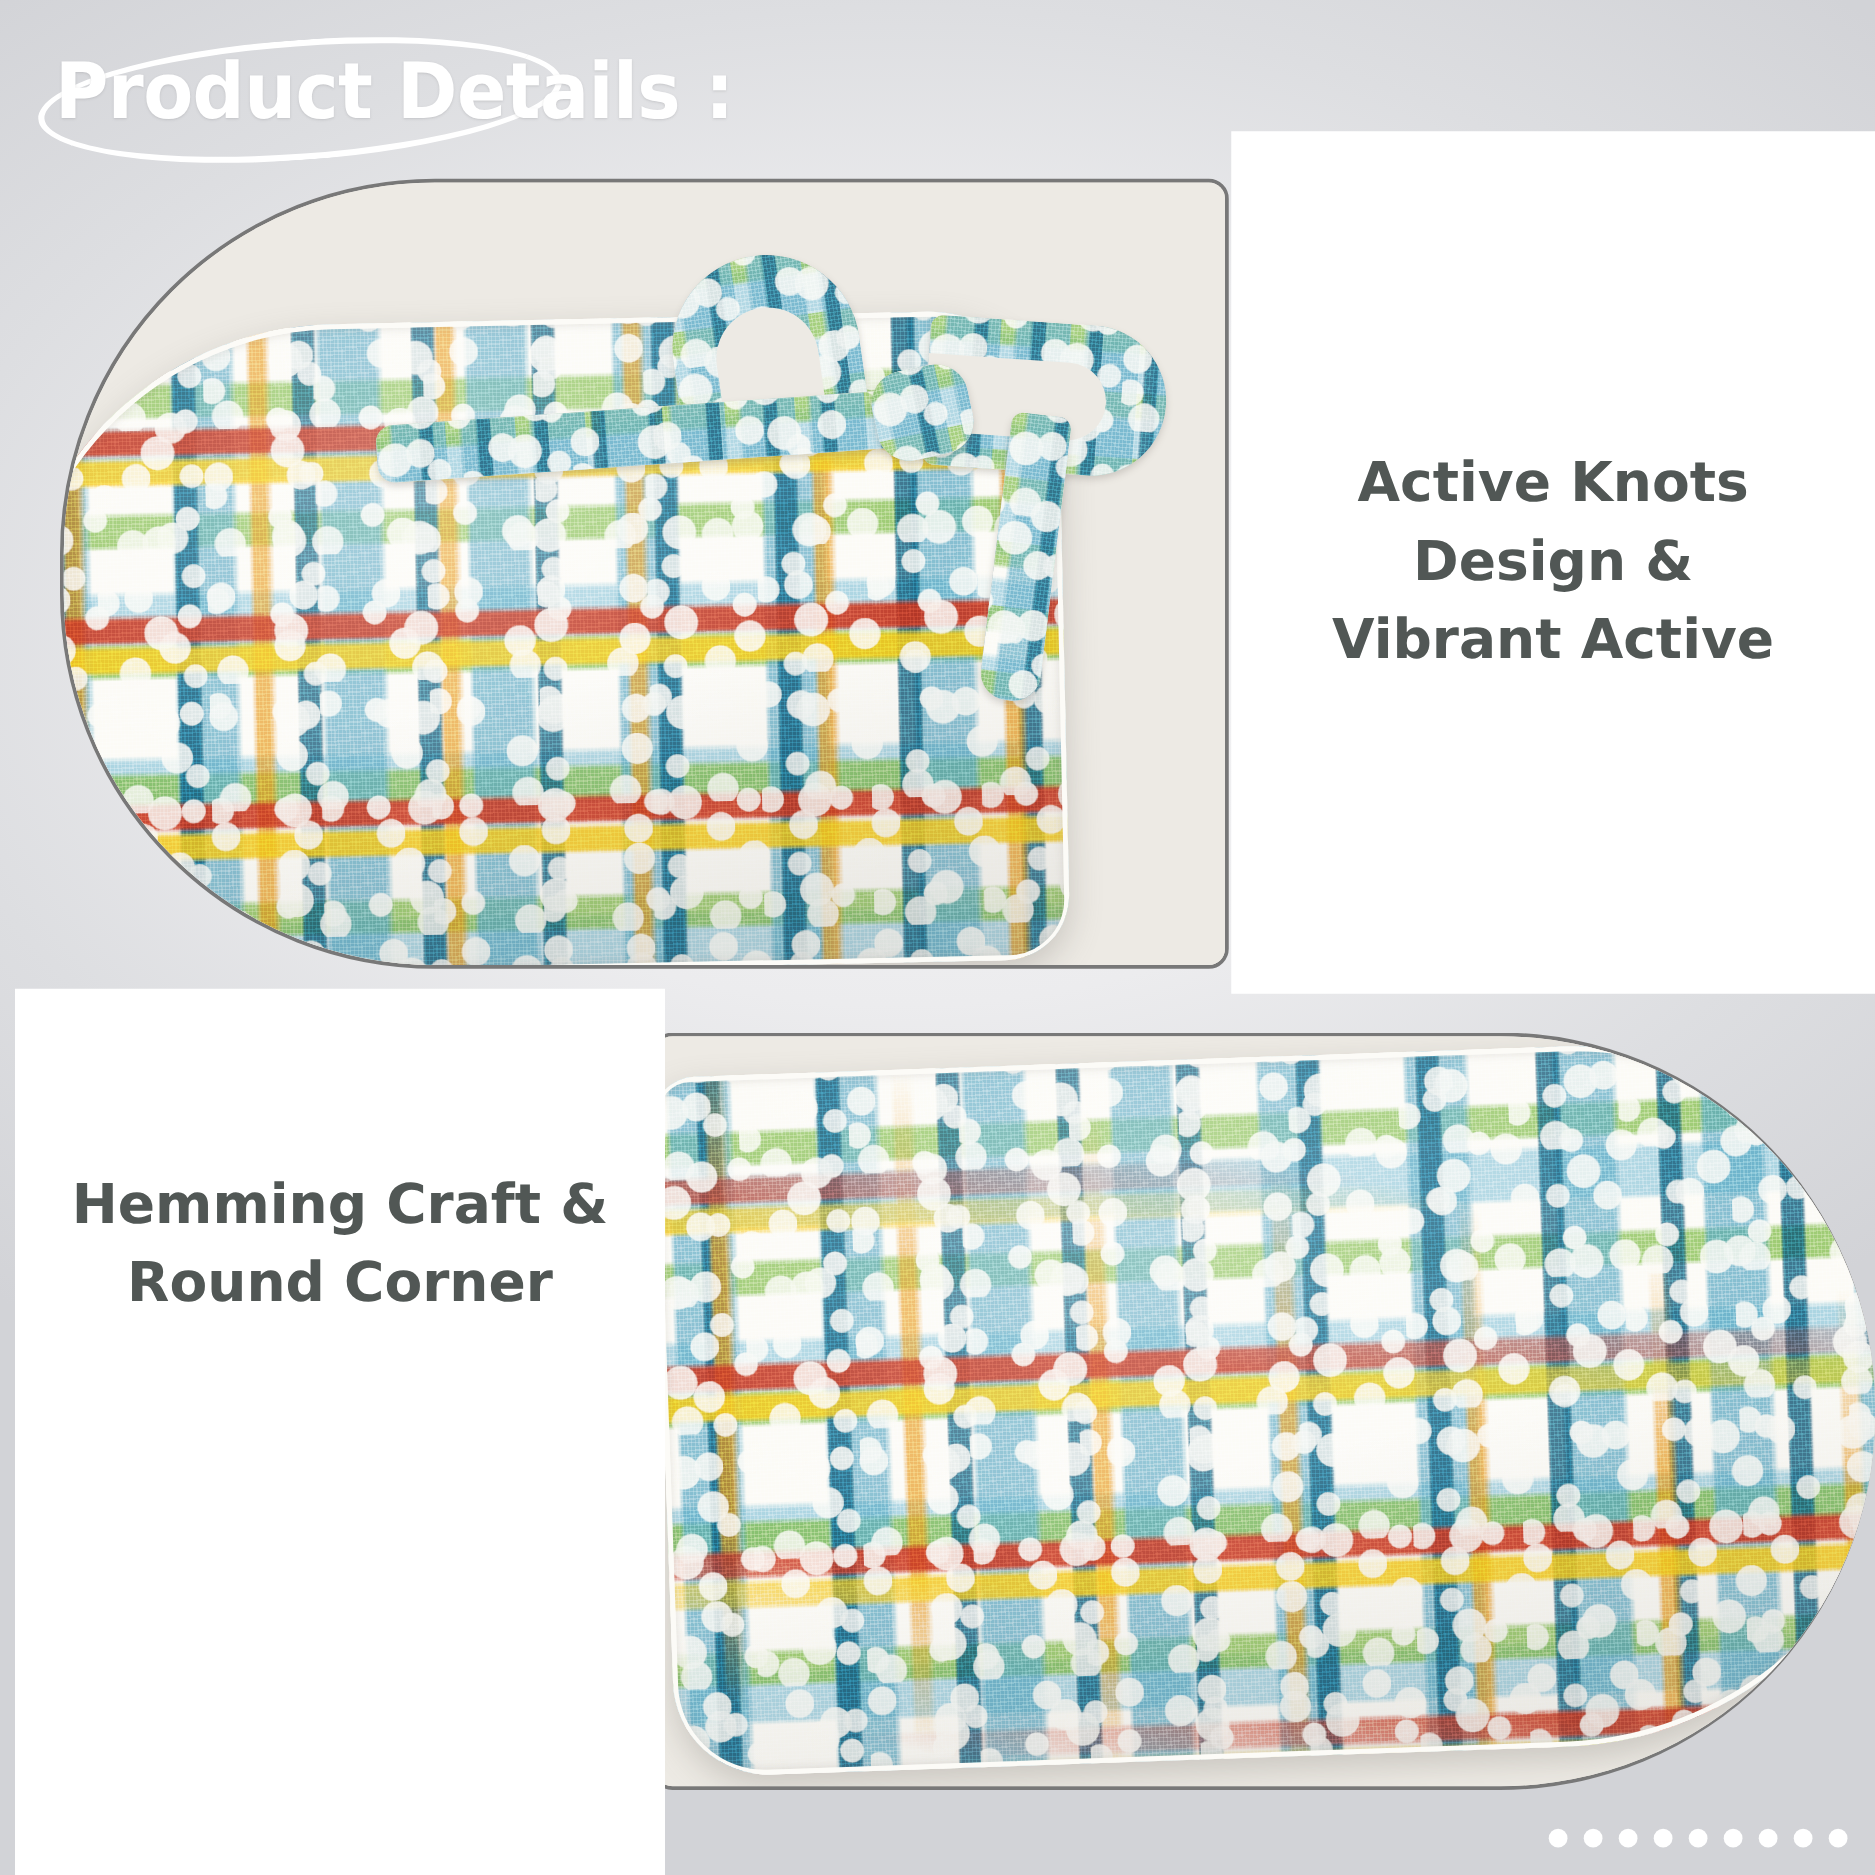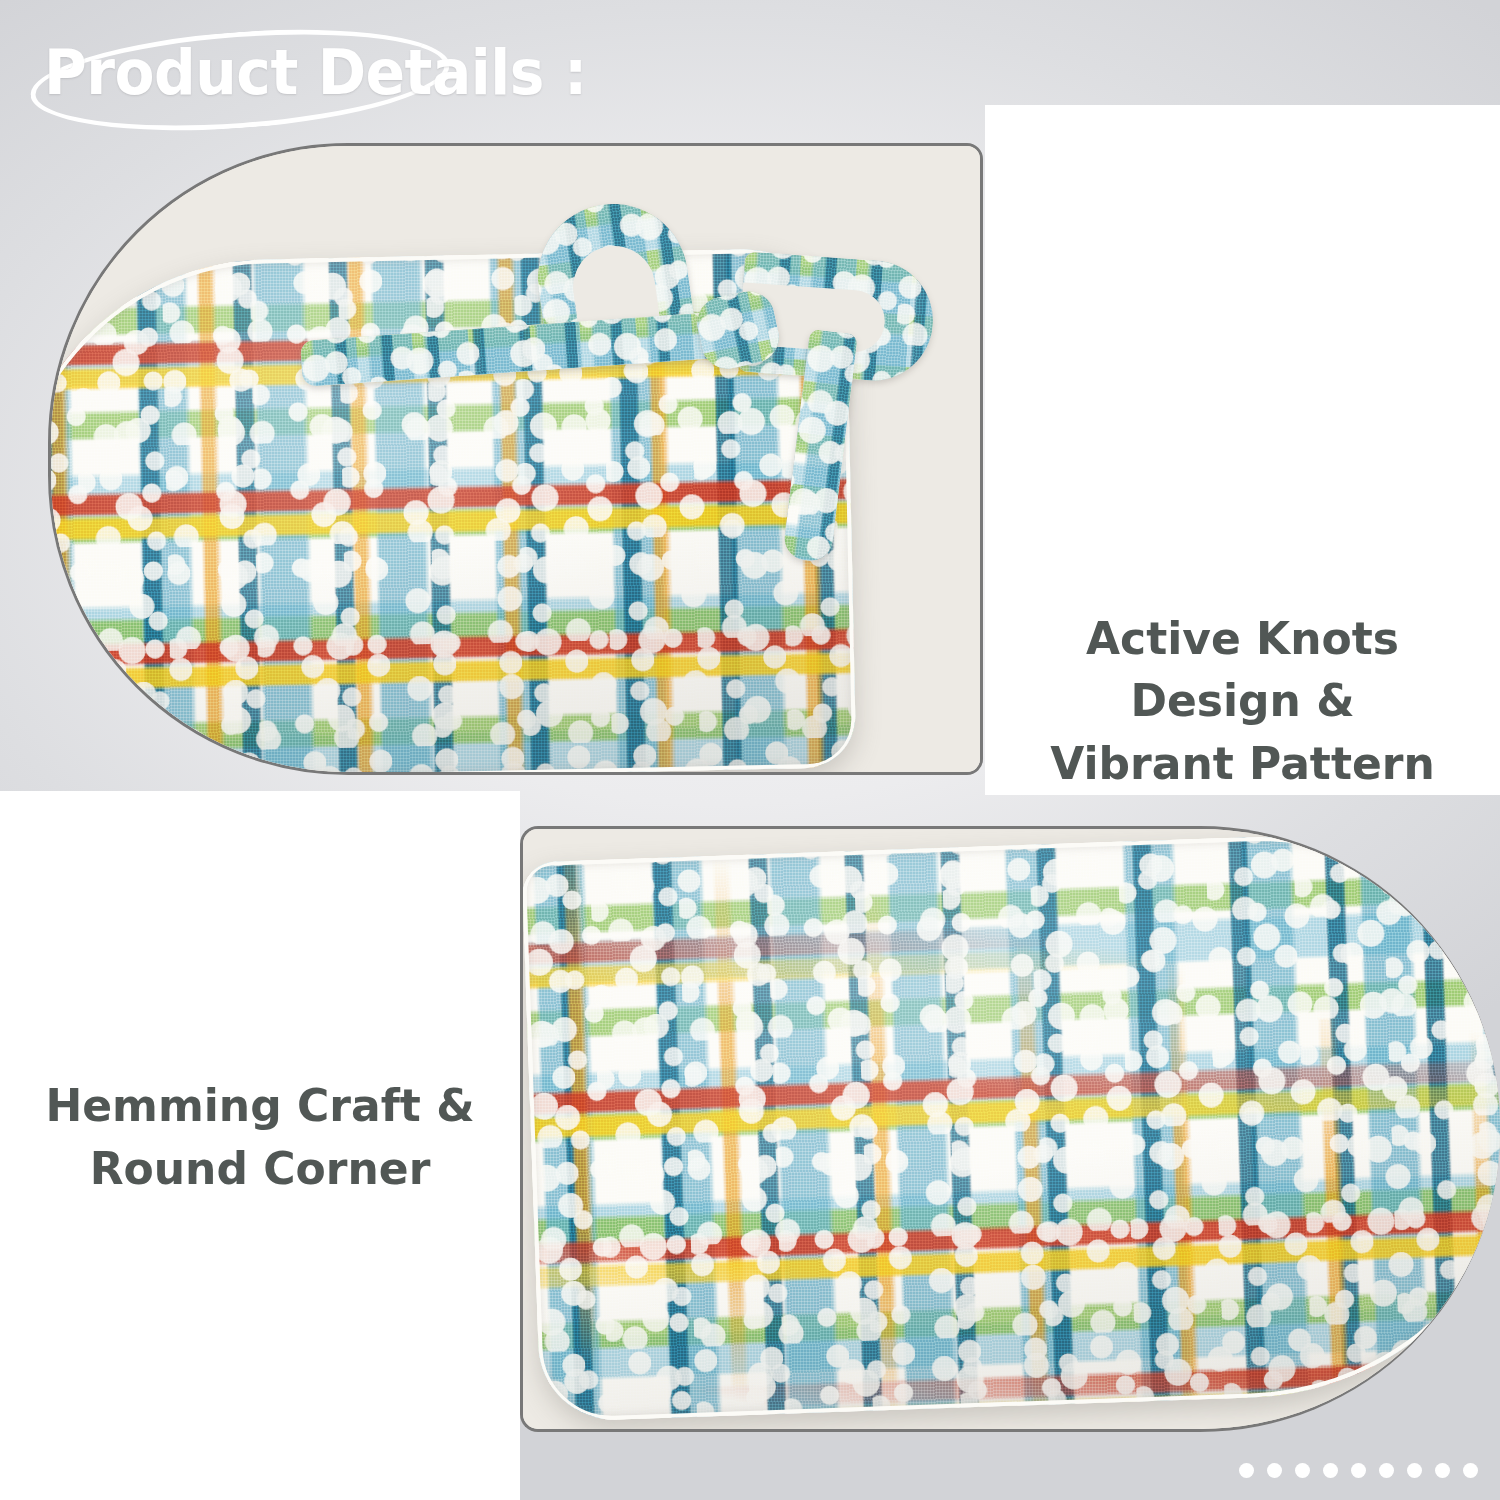--- a/index.html
+++ b/index.html
@@ -40,21 +40,21 @@
   }
 
   
   .photo-panel{
     position:absolute; overflow:hidden;
     background:#edeae4;
     border:3px solid #787878;
   }
   .txt-panel{
     position:absolute; background:#ffffff; z-index:4;
-    display:flex; align-items:flex-end; justify-content:center;
+    display:flex; align-items:center; justify-content:center;
   }
   .txt-inner{
     text-align:center;
     color:#515755;
     font-weight:700;
     line-height:1.42;
     font-family:"DejaVu Sans","Liberation Sans",sans-serif;
   }
 
   
@@ -63,21 +63,21 @@
     border-radius:300px 16px 16px 300px;
   }
   
   #panel-knot-text{
     left:985px; top:105px; width:515px; height:690px;
   }
   #panel-knot-text .txt-inner{ font-size:44px; width:430px; }
 
   
   #panel-hem-text{
-    left:0px; top:791px; width:520px; height:709px;
+    left:12px; top:791px; width:520px; height:709px;
   }
   #panel-hem-text .txt-inner{ font-size:44px; width:440px; padding-bottom:300px;}
 
   
   #panel-hem{
     left:520px; top:826px; width:980px; height:606px;
     border-radius:18px 300px 300px 18px;
     border-right:none;
   }
 
@@ -251,21 +251,21 @@
       <div class="weave"></div>
         <div class="weave-tex"></div>
         <div class="weave-grain"></div>
     </div>
   </div>
 </div>
 
 <div class="txt-panel" id="panel-knot-text">
   <div class="txt-inner">
     <div>Active Knots Design &amp;</div>
-    <div>Vibrant Pattern</div>
+    <div>Vibrant Active</div>
   </div>
 </div>
 
 <div class="txt-panel" id="panel-hem-text">
   <div class="txt-inner">
     <div>Hemming Craft &amp;</div>
     <div>Round Corner</div>
   </div>
 </div>
 

